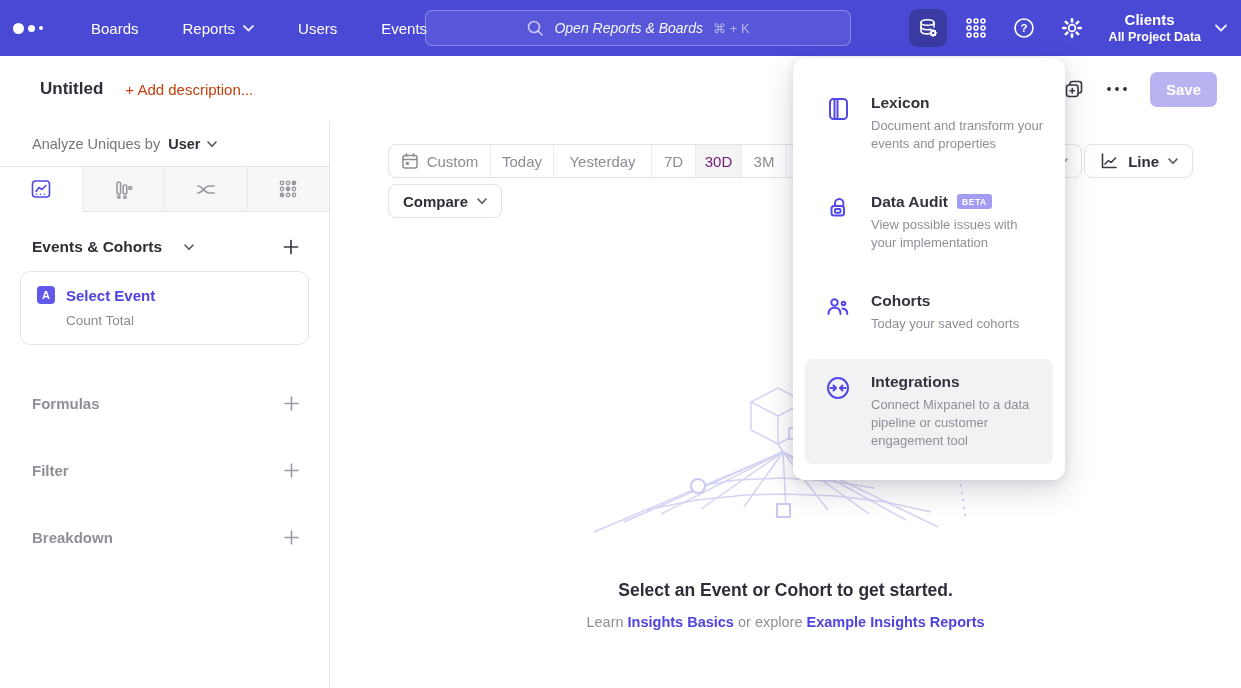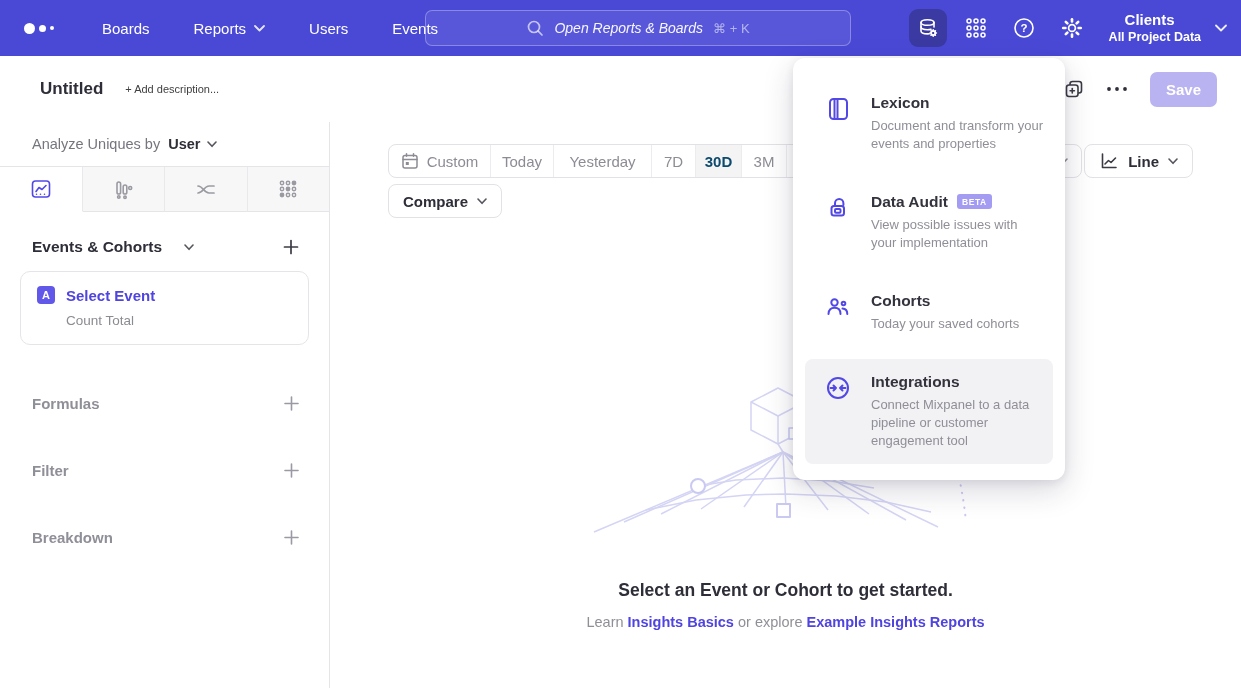--- a/index.html
+++ b/index.html
@@ -1,21 +1,21 @@
 <!DOCTYPE html>
 <html><head>
 <meta charset="utf-8">
 <style>
   * { margin:0; padding:0; box-sizing:border-box; }
   html,body { width:1241px; height:688px; }
   body { font-family:"Liberation Sans", sans-serif; background:#fff; overflow:hidden; }
   .app { position:relative; width:1241px; height:688px; }
 
   
-  .nav { position:relative; height:56px; background:#4a49d6; display:flex; align-items:center; padding:0 16px; color:#fff; }
+  .nav { position:relative; height:56px; background:#4a49d6; display:flex; align-items:center; padding:0 5px; color:#fff; }
   .logo { display:flex; align-items:center; gap:4px; width:52px; margin-left:8px; cursor:pointer; }
   .logo i { display:block; border-radius:50%; background:#fff; }
   .logo .d1 { width:11px; height:11px; }
   .logo .d2 { width:7px; height:7px; }
   .logo .d3 { width:4px; height:4px; }
   .nav-links { display:flex; gap:44px; margin-left:26px; align-items:center; }
   .nav-links a { color:#fff; font-size:15px; font-weight:500; text-decoration:none; display:flex; align-items:center; gap:8px; cursor:pointer; }
   .chev { display:inline-block; }
   .search { position:absolute; left:425px; top:10px; width:426px; height:36px; background:rgba(255,255,255,0.08); border:1px solid rgba(255,255,255,0.30); border-radius:7px; display:flex; align-items:center; justify-content:center; gap:10px; cursor:text; }
   .search-text { font-size:14px; font-weight:500; color:rgba(255,255,255,0.95);font-style:italic; }
@@ -23,21 +23,21 @@
   .nav-right { position:absolute; right:14px; top:0; height:56px; display:flex; align-items:center; gap:10px; }
   .icon-btn { width:38px; height:38px; border:none; background:transparent; border-radius:9px; display:flex; align-items:center; justify-content:center; cursor:pointer; color:#fff; }
   .icon-btn.active { background:#3b3aa2; }
   .account { display:flex; align-items:center; gap:14px; margin-left:8px; cursor:pointer; }
   .account-name { font-size:15px; font-weight:700; color:#fff; line-height:1.25;margin-left:16px; }
   .account-sub { font-size:12.5px; font-weight:700; color:#fff; line-height:1.25; }
 
   
   .header { height:66px; display:flex; align-items:center; padding-left:40px; background:#fff; }
   .report-title { font-size:17px; font-weight:700; color:#2e2e38; cursor:text; }
-  .add-desc { margin-left:22px; font-size:11px; color:#404040; cursor:text; }
+  .add-desc { margin-left:22px; font-size:15px; color:#c2410c; cursor:text; }
   .header-right { margin-left:auto; display:flex; align-items:center; gap:22px; padding-right:24px; }
   .ghost-btn { border:none; background:transparent; cursor:pointer; display:flex; align-items:center; color:#3a3a44; }
   .save-btn { background:#b9b3f1; color:#fff; font-size:15px; font-weight:700; border:none; border-radius:7px; padding:9px 16px; cursor:default; font-family:"Liberation Sans", sans-serif; }
 
   
   .body { display:flex; height:566px; }
   .sidebar { width:330px; border-right:1px solid #e5e5e9; background:#fff; flex-shrink:0; }
   .analyze-row { height:44px; display:flex; align-items:center; padding:0 32px; gap:8px; }
   .analyze-label { font-size:14.5px; color:#75757e; }
   .analyze-value { display:flex; align-items:center; gap:7px; font-size:14.5px; font-weight:600; color:#2e2e38; background:none; border:none; cursor:pointer; font-family:"Liberation Sans", sans-serif; }
@@ -55,21 +55,21 @@
   .event-sub { margin:9px 0 0 29px; color:#8b8b93; font-size:13.5px; }
   .side-row { display:flex; align-items:center; justify-content:space-between; padding:0 30px 0 32px; margin-top:50px; cursor:pointer; }
   .side-row:first-of-type { margin-top:40px; }
   .side-label { font-size:15px; font-weight:600; color:#8f8f98; }
 
   
   .main { position:relative; flex:1; background:#fff; }
   .range-bar { position:absolute; left:58px; top:22px; width:694px; height:34px; display:flex; border:1px solid #e2e2e6; border-radius:8px; background:#fff; }
   .seg { display:flex; align-items:center; justify-content:center; gap:8px; border-right:1px solid #ececef; font-size:15px; color:#8c8c95; cursor:pointer; }
   .seg.first { border-radius:7px 0 0 7px; }
-  .seg.selected { background:#f4f4f5; color:#0c4a6e; font-weight:700; }
+  .seg.selected { background:#f4f4f5; color:#701a75; font-weight:400; }
   .seg-fill { flex:1; display:flex; align-items:center; justify-content:flex-end; padding-right:13px; border-radius:0 7px 7px 0; cursor:pointer; color:#8c8c95; }
   .btn { display:flex; align-items:center; gap:9px; height:34px; padding:0 14px; border:1px solid #e2e2e6; border-radius:8px; background:#fff; font-size:15px; font-weight:600; color:#2e2e38; cursor:pointer; font-family:"Liberation Sans", sans-serif; }
   .compare-btn { position:absolute; left:58px; top:62px; }
   .line-btn { position:absolute; right:48px; top:22px; }
   .empty-state { position:absolute; top:230px; left:0; right:0; text-align:center; }
   .empty-state svg { display:block; margin:0 auto; }
   .empty-title { margin-top:36px; font-size:17.5px; font-weight:700; color:#2e2e38; }
   .empty-links { margin-top:13px; font-size:14.5px; color:#8f8f98; }
   .empty-links a { color:#4f44e0; font-weight:600; text-decoration:none; cursor:pointer; }
 

